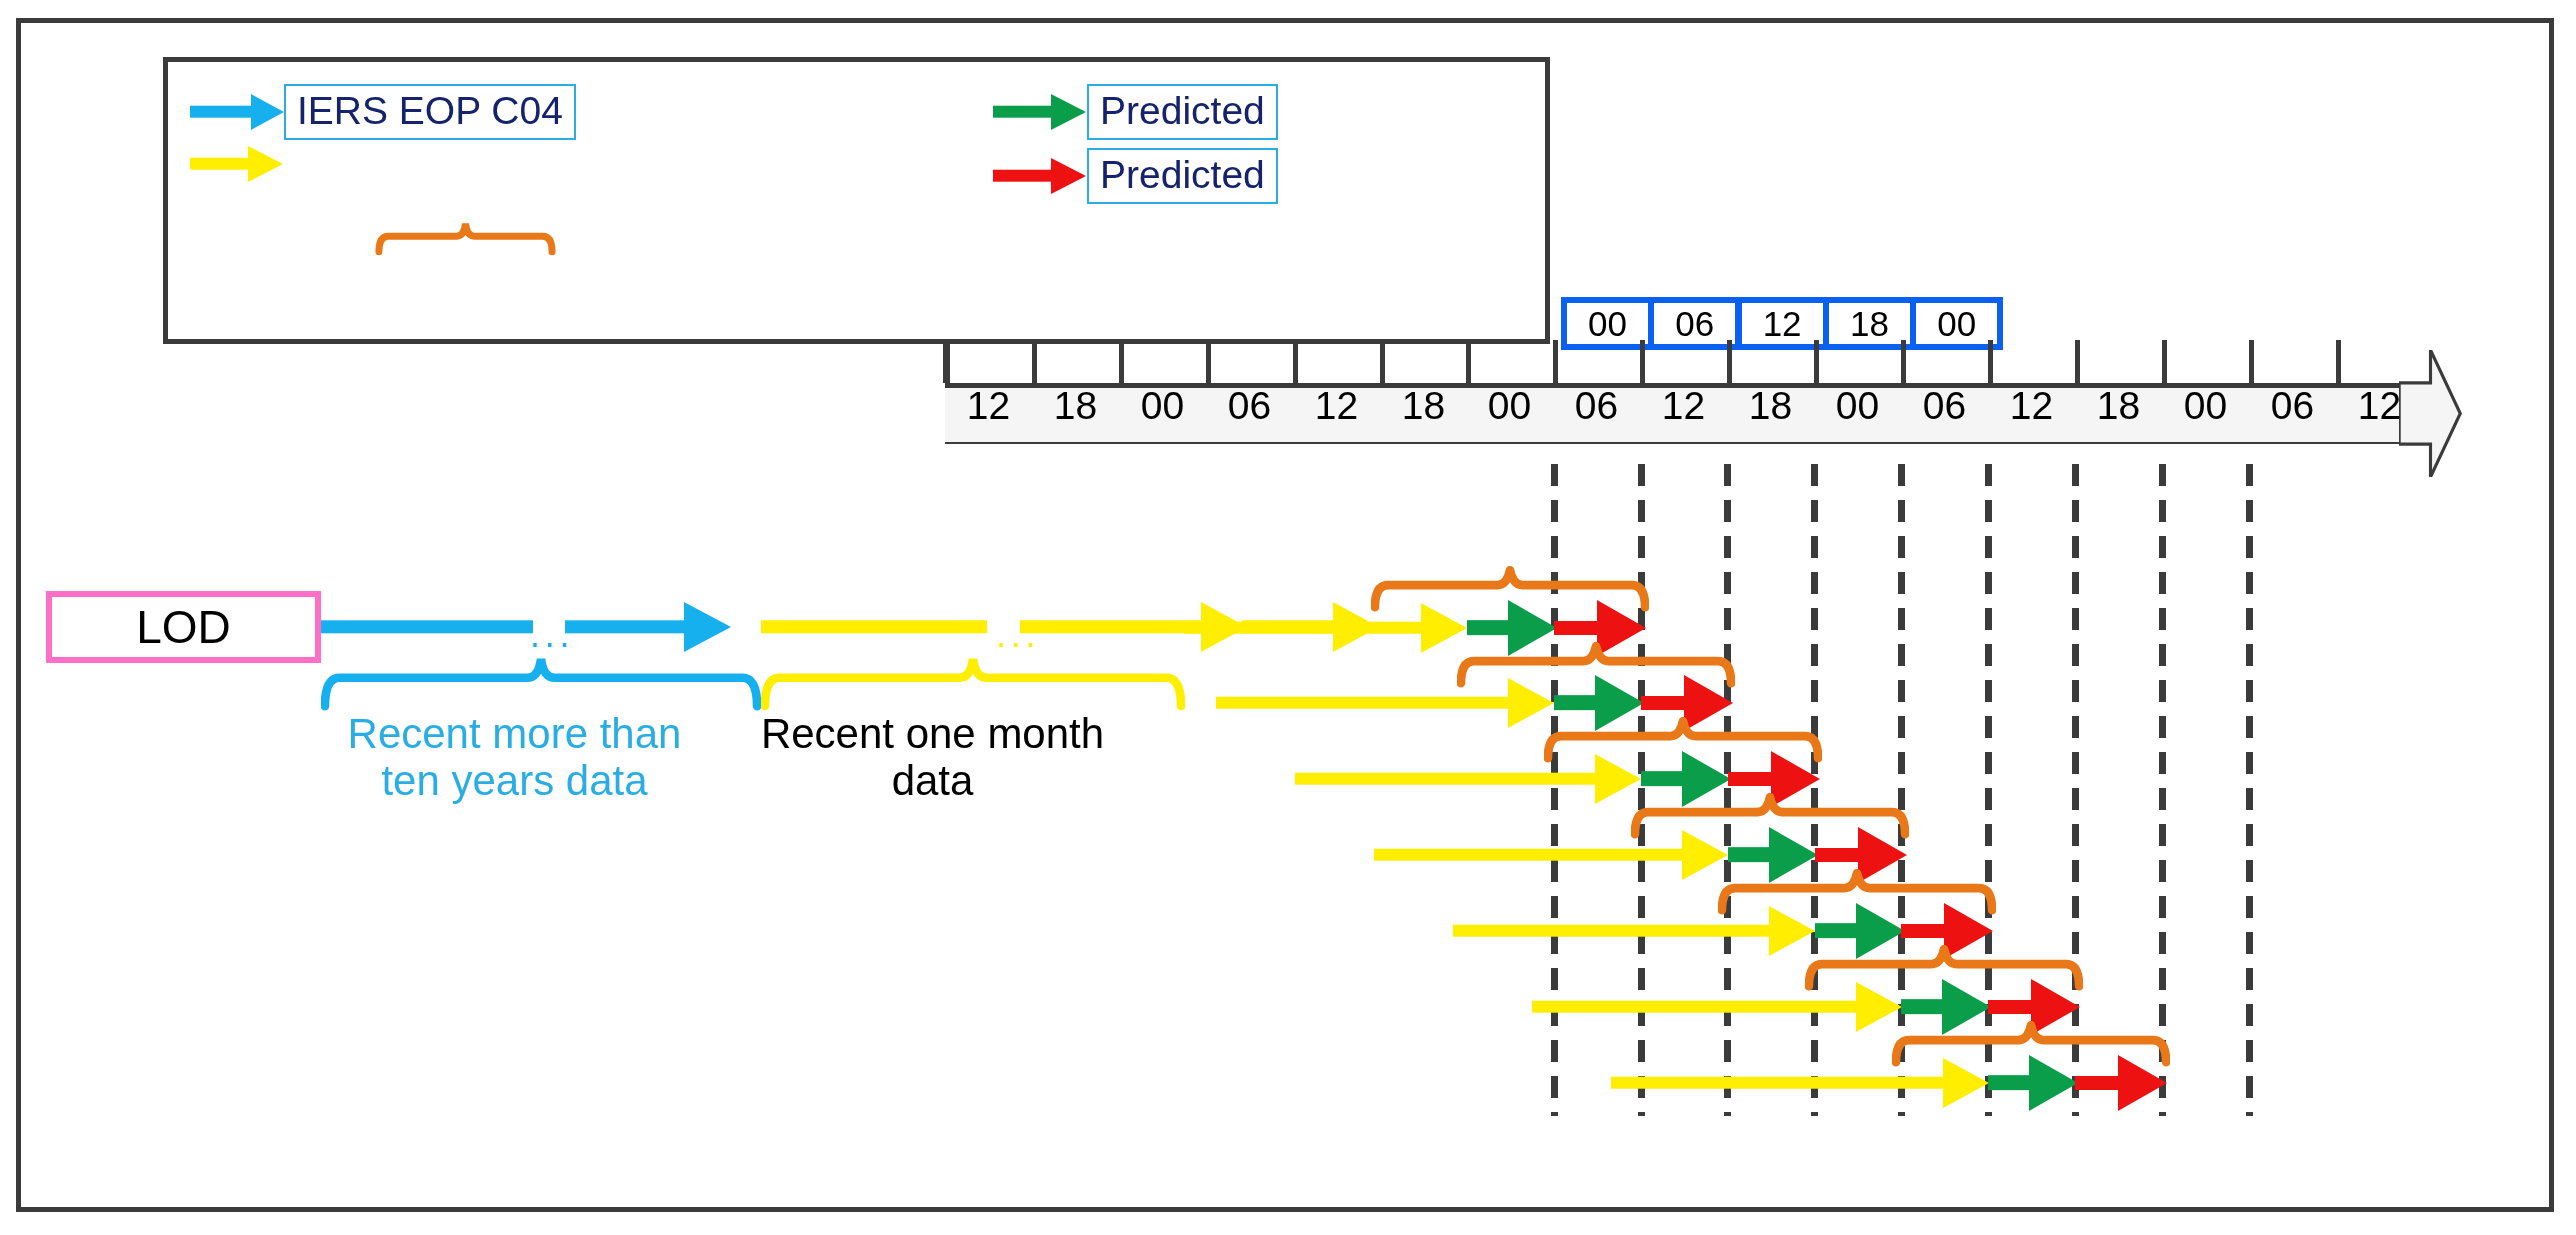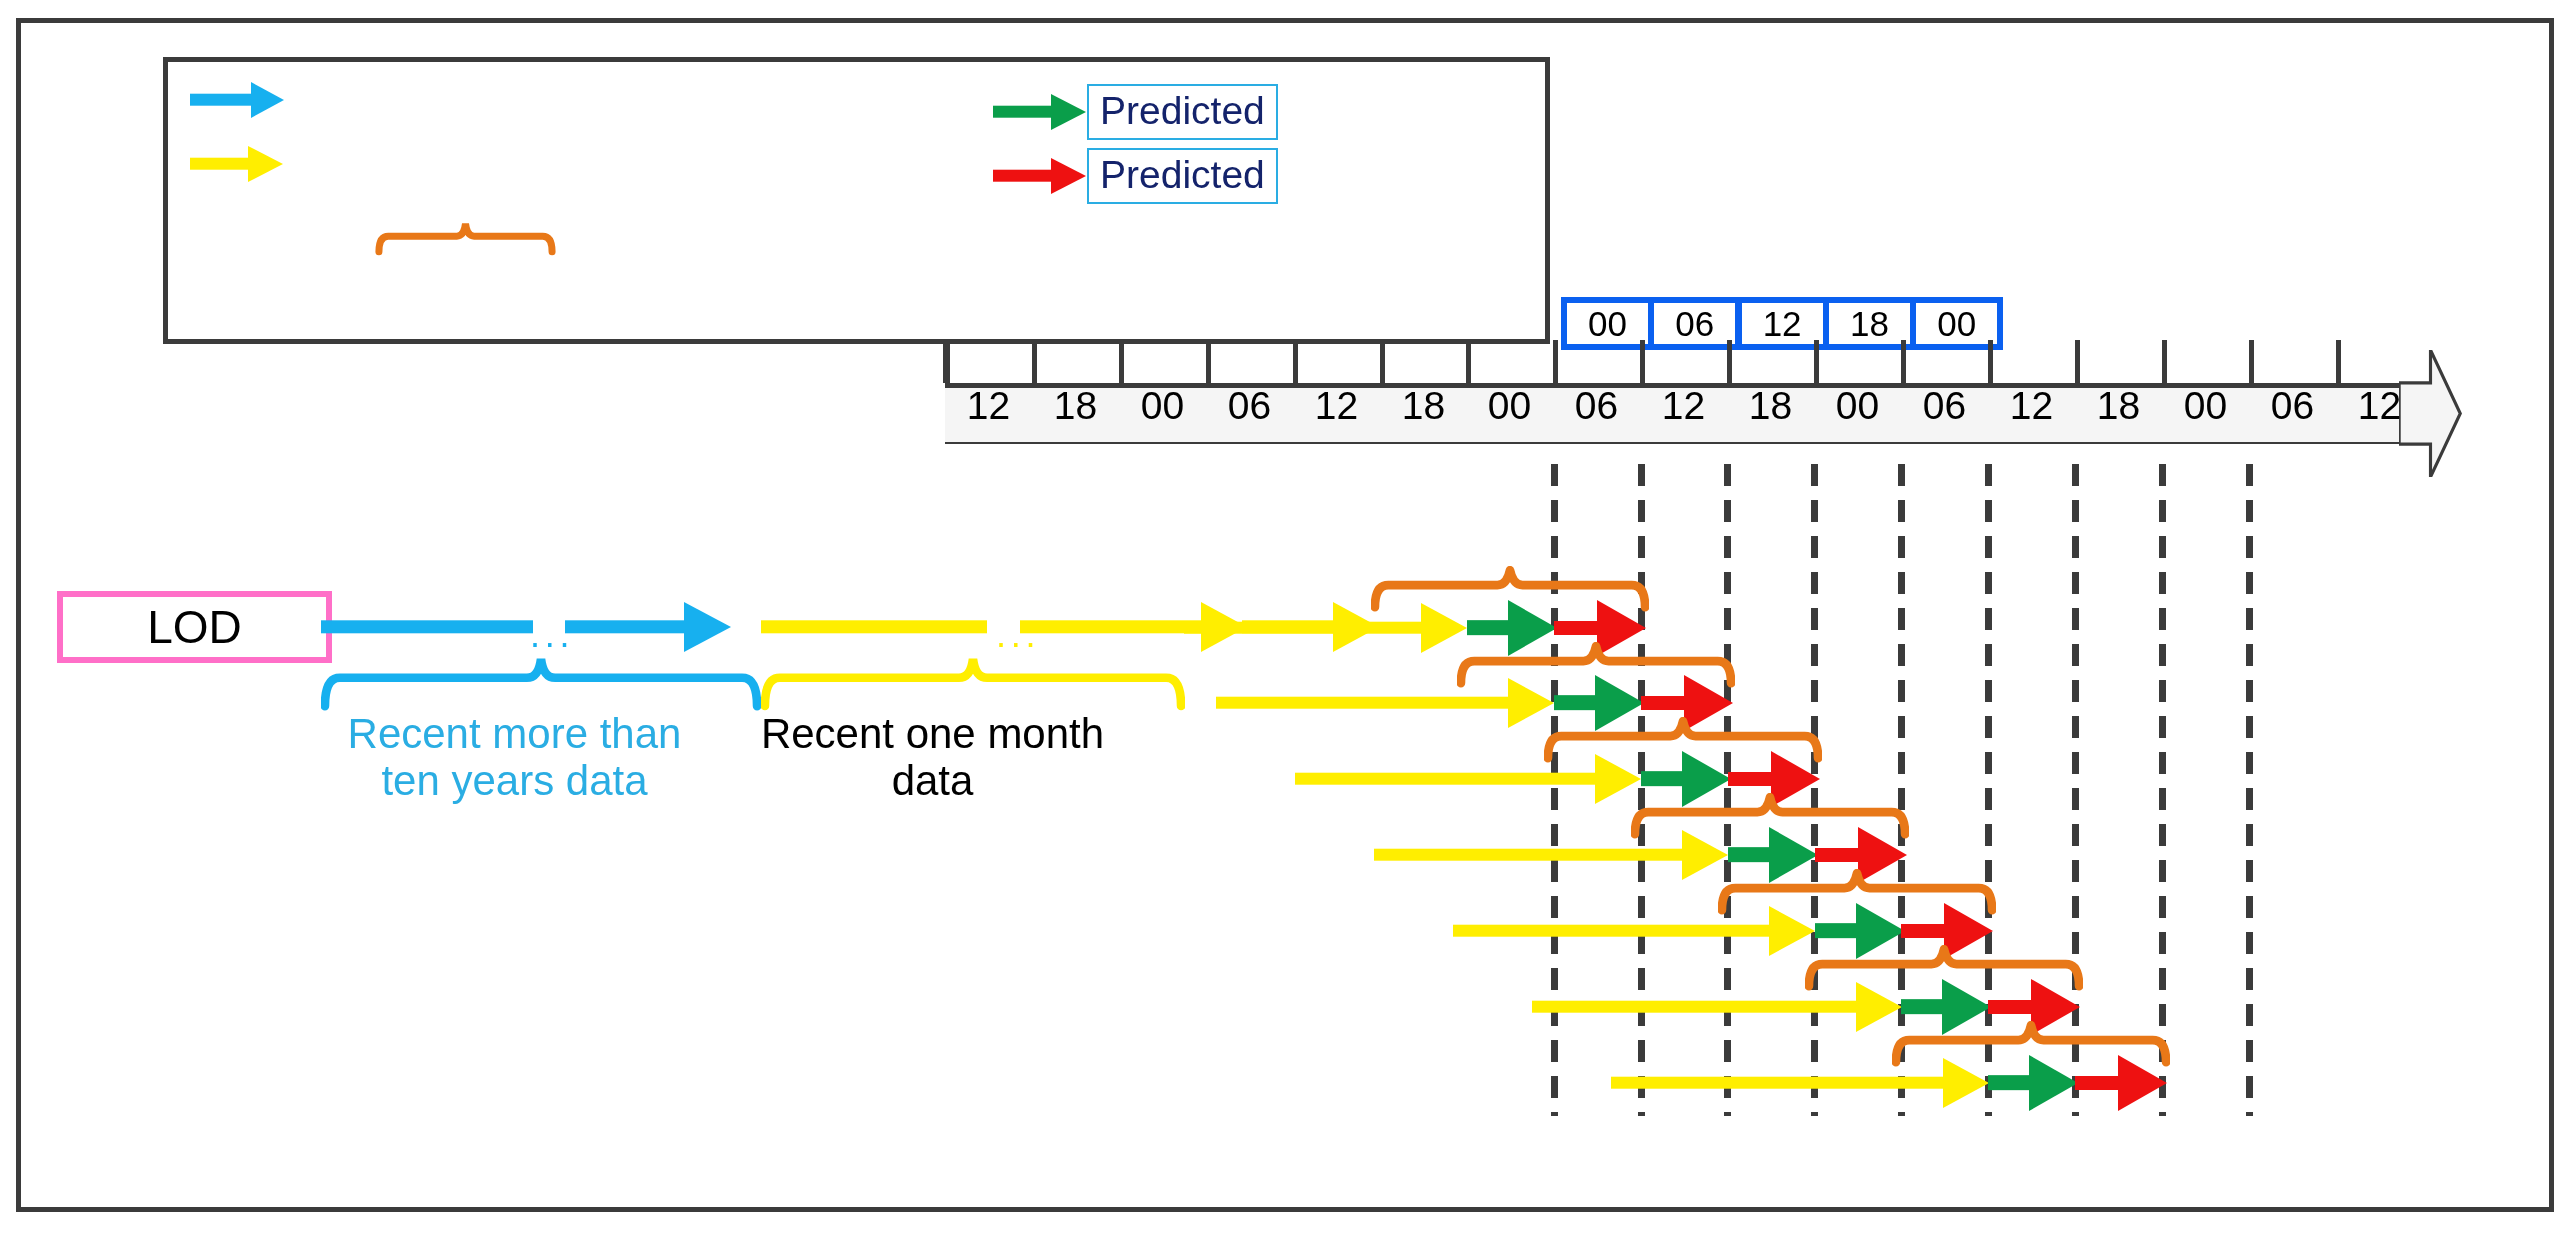--- a/index.html
+++ b/index.html
@@ -128,21 +128,21 @@
     top:464px;
     height:652px;
     background-image:linear-gradient(#3b3b3b 60%, rgba(255,255,255,0) 0%);
     background-size:7px 36px;
     background-repeat:repeat-y;
   }
 
   
   #lod-box{
     position:absolute;
-    left:57px; top:591px;
+    left:46px; top:591px;
     width:275px; height:72px;
     border:6.3px solid #ff6fc8;
     box-sizing:border-box;
     background:#fff;
     display:flex;align-items:center;justify-content:center;
     font-size:46px;color:#000;
   }
 
   
   .arw{position:absolute;}
@@ -177,20 +177,21 @@
 
   <div id="outer-frame"></div>
 
   <div id="legend-box">
 
     <div class="legend-row" style="left:22px; top:22px;">
       <span class="arrow-glyph" style="width:94px;">
         <span class="shaft" style="width:64px;background:#17b0ef;"></span>
         <span class="head" style="left:61px;border-left:33px solid #17b0ef;"></span>
       </span>
+      <span class="lg-label">IERS EOP C04</span>
     </div>
 
     <div class="legend-row" style="left:825px; top:22px;">
       <span class="arrow-glyph" style="width:94px;">
         <span class="shaft" style="width:61px;background:#0a9e4a;"></span>
         <span class="head" style="left:58px;border-left:35px solid #0a9e4a;"></span>
       </span>
       <span class="lg-label">Predicted</span>
     </div>
 

